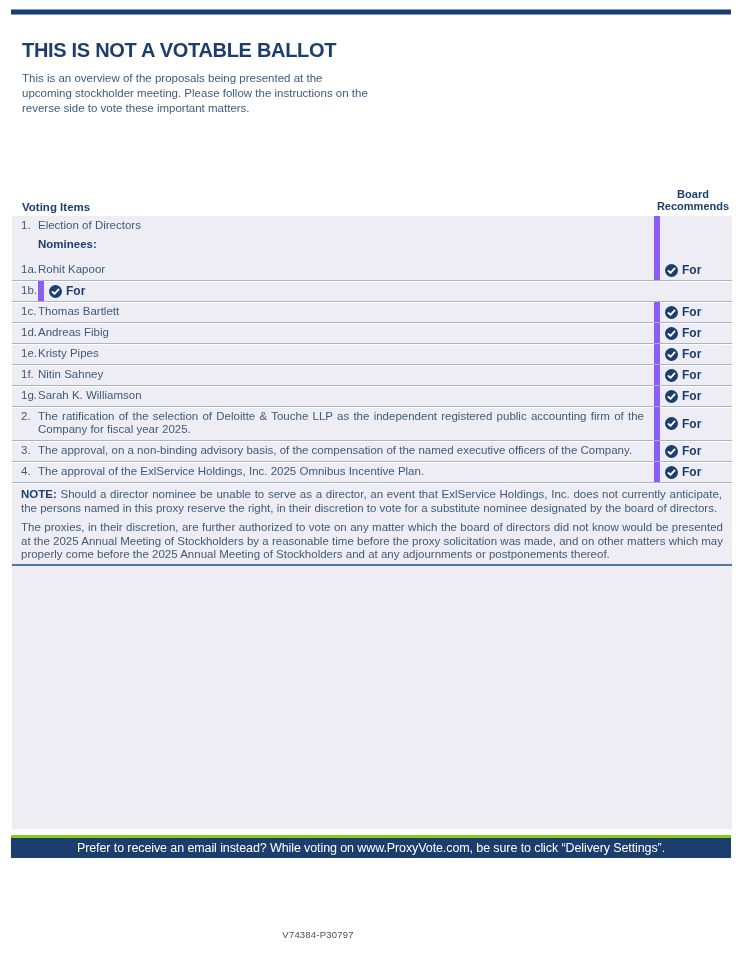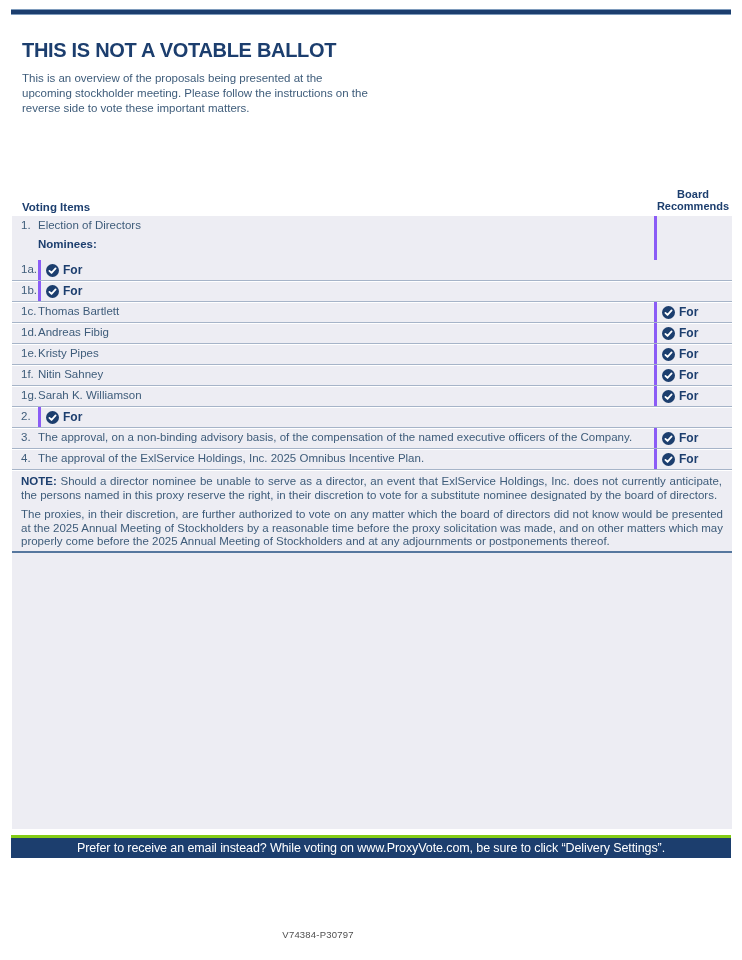--- a/index.html
+++ b/index.html
@@ -52,21 +52,21 @@
   .cell-num {
     flex:none; width:26px; padding:3px 0 4px 9px;
     font-size:11.5px; line-height:13px; color:#3E5C7A;
   }
   .cell-label {
     flex:1; padding:3px 10px 4px 0;
     font-size:11.5px; line-height:13px; color:#3E5C7A;
   }
   .cell-label.justify { text-align:justify; }
   .cell-rec {
-    flex:none; width:78px; border-left:3px solid #8b5cf6;
+    flex:none; width:78px; border-left:6px solid #8b5cf6;
     display:flex; align-items:center; gap:4px; padding-left:5px;
   }
   .rec-label { font-size:12px; font-weight:bold; color:#1C3E6E; }
   .check-icon { width:13px; height:13px; flex:none; display:block; }
   .group-label { line-height:13px; }
   .nominees-label {
     margin-top:6px; font-weight:bold; color:#1C3E6E; line-height:13px;
     padding-bottom:5px;
   }
   
@@ -119,20 +119,21 @@
       <div class="cell-num">1.</div>
       <div class="cell-label">
         <div class="group-label">Election of Directors</div>
         <div class="nominees-label">Nominees:</div>
       </div>
       <div class="cell-rec"></div>
     </div>
 
     <div class="vrow sep">
       <div class="cell-num">1a.</div>
+      <div class="cell-label">Rohit Kapoor</div>
       <div class="cell-rec">
         <svg class="check-icon" viewBox="0 0 16 16">
             <circle cx="8" cy="8" r="8" fill="#1C3E6E"></circle>
             <path d="M4.2 8.4 L6.8 11 L11.8 5.4" fill="none" stroke="#ffffff" stroke-width="2.2" stroke-linecap="round" stroke-linejoin="round"></path>
           </svg>
         <span class="rec-label">For</span>
       </div>
     </div>
 
     <div class="vrow sep">
@@ -201,20 +202,21 @@
         <svg class="check-icon" viewBox="0 0 16 16">
             <circle cx="8" cy="8" r="8" fill="#1C3E6E"></circle>
             <path d="M4.2 8.4 L6.8 11 L11.8 5.4" fill="none" stroke="#ffffff" stroke-width="2.2" stroke-linecap="round" stroke-linejoin="round"></path>
           </svg>
         <span class="rec-label">For</span>
       </div>
     </div>
 
     <div class="vrow sep">
       <div class="cell-num">2.</div>
+      <div class="cell-label justify">The ratification of the selection of Deloitte &amp; Touche LLP as the independent registered public accounting firm of the Company for fiscal year 2025.</div>
       <div class="cell-rec">
         <svg class="check-icon" viewBox="0 0 16 16">
             <circle cx="8" cy="8" r="8" fill="#1C3E6E"></circle>
             <path d="M4.2 8.4 L6.8 11 L11.8 5.4" fill="none" stroke="#ffffff" stroke-width="2.2" stroke-linecap="round" stroke-linejoin="round"></path>
           </svg>
         <span class="rec-label">For</span>
       </div>
     </div>
 
     <div class="vrow sep">

